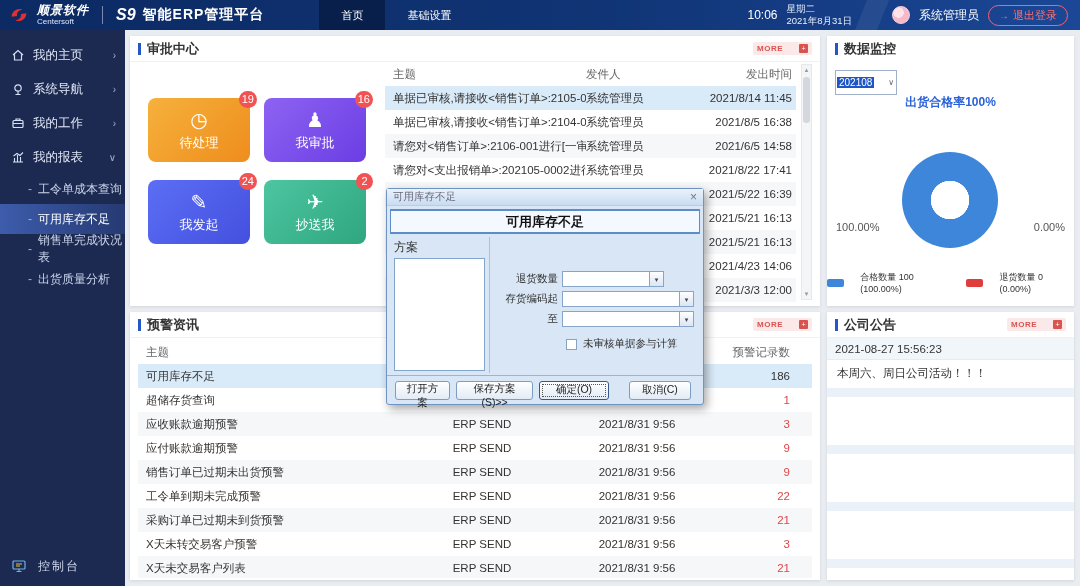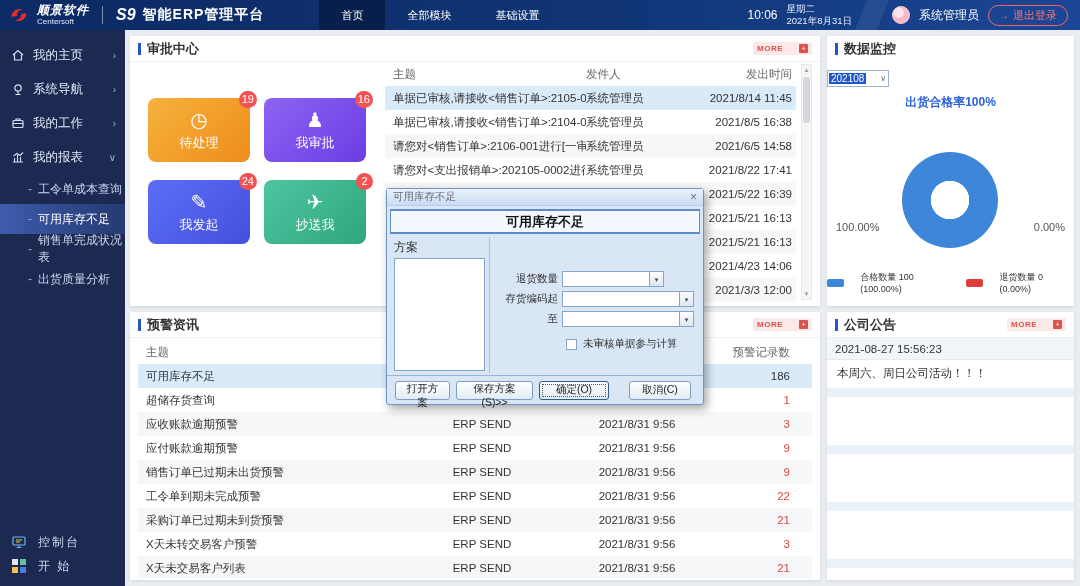--- a/index.html
+++ b/index.html
@@ -90,21 +90,21 @@
   .al-subj { flex:1; padding-left:8px; white-space:nowrap; overflow:hidden; }
   .al-sender { width:150px; text-align:center; }
   .al-time { width:160px; text-align:center; }
   .al-count { width:95px; text-align:right; padding-right:22px; }
   .alrows .altr { cursor:pointer; }
   .alrows .altr:nth-child(odd) { background:#f6f7f9; }
   .alrows .altr.sel { background:#d9eaf8; }
   .al-count.redv, .redv { color:#e04545; }
 
   
-  .period-sel { position:absolute; left:0; top:34px; width:62px; height:17px; background:#fff; border:1px solid #9fb0c8; display:flex; align-items:center; font-size:10px; cursor:pointer; }
+  .period-sel { position:absolute; left:8px; top:34px; width:62px; height:25px; background:#fff; border:1px solid #9fb0c8; display:flex; align-items:center; font-size:10px; cursor:pointer; }
   .period-sel .pv { background:#1e56c8; color:#fff; padding:0 2px; margin-left:1px; }
   .period-sel .pa { margin-left:auto; margin-right:2px; color:#667; font-size:8px; }
   .mon-line { position:absolute; left:0; width:100%; text-align:center; color:#2a62d9; font-size:12px; font-weight:bold; }
   .mon-line1 { top:58px; } .mon-line2 { top:74px; }
   .donut { position:absolute; left:75px; top:116px; width:96px; height:96px; border-radius:50%;
     background:radial-gradient(circle at center, #ffffff 0 19px, #3e86d9 19.5px 48px); }
   .pct { position:absolute; top:158px; font-size:11px; color:#555;margin-top:27px; }
   .pct-l { left:9px; } .pct-r { right:9px; }
   .legend { position:absolute; left:0; bottom:12px; width:100%; display:flex; justify-content:center; gap:12px; font-size:9px; color:#333; align-items:center; }
   .leg-item { display:flex; align-items:center; gap:16px;justify-content:flex-end; }
@@ -155,21 +155,20 @@
       <div class="brand-txt">
         <span class="brand-cn">顺景软件</span>
         <span class="brand-en">Centersoft</span>
       </div>
       <div class="vline"></div>
       <span class="s9">S9</span>
       <span class="product">智能ERP管理平台</span>
     </div>
     <nav class="topnav">
       <div class="nav-item active">首页</div>
-      <div class="nav-item">全部模块</div>
       <div class="nav-item">基础设置</div>
     </nav>
     <div class="tb-right">
       <span class="tb-time">10:06</span>
       <div class="tb-date">
         <span>星期二</span>
         <span>2021年8月31日</span>
       </div>
       <div class="tb-slash"></div>
       <div class="avatar"></div>
@@ -231,29 +230,20 @@
         </div>
       </div>
     <div class="side-footer">
       <div class="sf-row">
         <svg width="14" height="13" viewBox="0 0 14 13">
             <rect x="1" y="1" width="12" height="8" rx="1" stroke="#6db3e8" stroke-width="1.2" fill="none"></rect>
             <path d="M4 4 H10 M4 6 H8" stroke="#e8c23c" stroke-width="1"></path>
             <path d="M7 9 V11 M4.5 11.5 H9.5" stroke="#6db3e8" stroke-width="1.2"></path>
           </svg>
         <span>控制台</span>
-      </div>
-      <div class="sf-row">
-        <span class="sq-grid">
-          <i style="background:#e3e6ee"></i>
-            <i style="background:#63c29a"></i>
-            <i style="background:#f2c14e"></i>
-            <i style="background:#4a7de0"></i>
-        </span>
-        <span>开 始</span>
       </div>
     </div>
   </aside>
 
   <section class="card card-approval">
     <div class="card-head">
       <div class="head-bar"></div>
       <span class="head-title">审批中心</span>
       <span class="more">
         <span class="more-txt">MORE</span>

